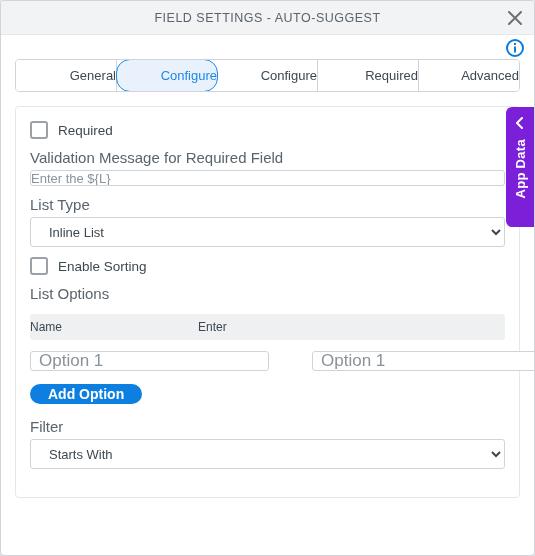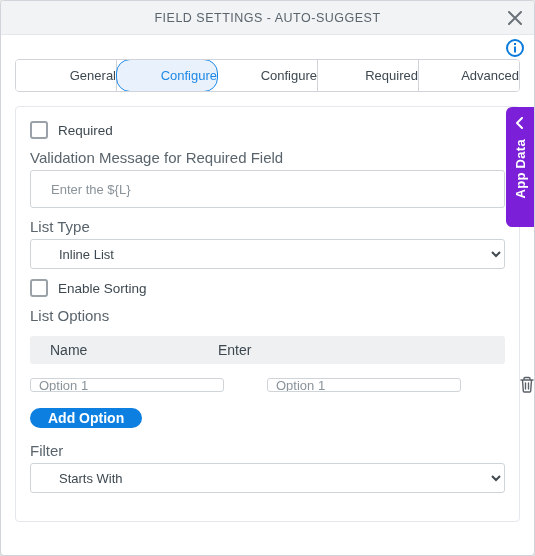--- a/index.html
+++ b/index.html
@@ -63,39 +63,39 @@
   }
   .row{margin-bottom:10px;}
   .chk-row{display:flex;align-items:center;gap:10px;margin-bottom:10px;}
   .chk{
     width:18px;height:18px;border:2px solid #9aa1a8;border-radius:3px;
     background:#fff;cursor:pointer;flex:0 0 auto;
   }
   .label-txt{color:var(--text);font-size:13.5px;}
   .field-label{color:var(--text-light);font-size:15px;margin-bottom:4px;display:block;}
   .text-input{
-    width:100%;height:38px;border:1px solid #cfd4d9;border-radius:3px;
-    padding:0 20px;font-size:13px;color:var(--text);
+    width:100%;height:16px;border:1px solid #cfd4d9;border-radius:3px;
+    padding:0 0;font-size:13px;color:var(--text);
   }
   .text-input::placeholder{color:var(--muted);}
   .select{
     width:100%;height:30px;border:1px solid #cfd4d9;border-radius:3px;
-    padding:0 24px;font-size:13px;color:var(--text);background:#fff;
+    padding:0 14px;font-size:13px;color:var(--text);background:#fff;
   }
   .list-options-header{
     display:flex;background:#eef0f2;border-radius:3px;
-    padding:6px 20px;font-size:14px;color:var(--text);
+    padding:6px 0;font-size:12px;color:var(--text);
   }
   .col{flex:0 0 168px;}
   .list-option-row{
     display:flex;align-items:center;gap:10px;margin-top:10px;
   }
   .opt-input{
-    flex:0 0 135px;height:14px;border:1px solid #cfd4d9;border-radius:3px;
-    padding:0 8px;font-size:13px;color:var(--text);
+    flex:0 0 135px;height:20px;border:1px solid #cfd4d9;border-radius:3px;
+    padding:0 8px;font-size:17px;color:var(--text);
   }
   .opt-input::placeholder{color:var(--muted);}
   .spacer{flex:0 0 23px;}
   .trash{
     width:22px;height:22px;color:#5a6168;cursor:pointer;display:flex;
     align-items:center;justify-content:center;margin-left:8px;
   }
   .add-btn{
     margin-top:12px;height:20px;padding:0 18px;border:none;border-radius:16px;
     background:var(--btn-blue);color:#fff;font-size:14px;font-weight:600;

